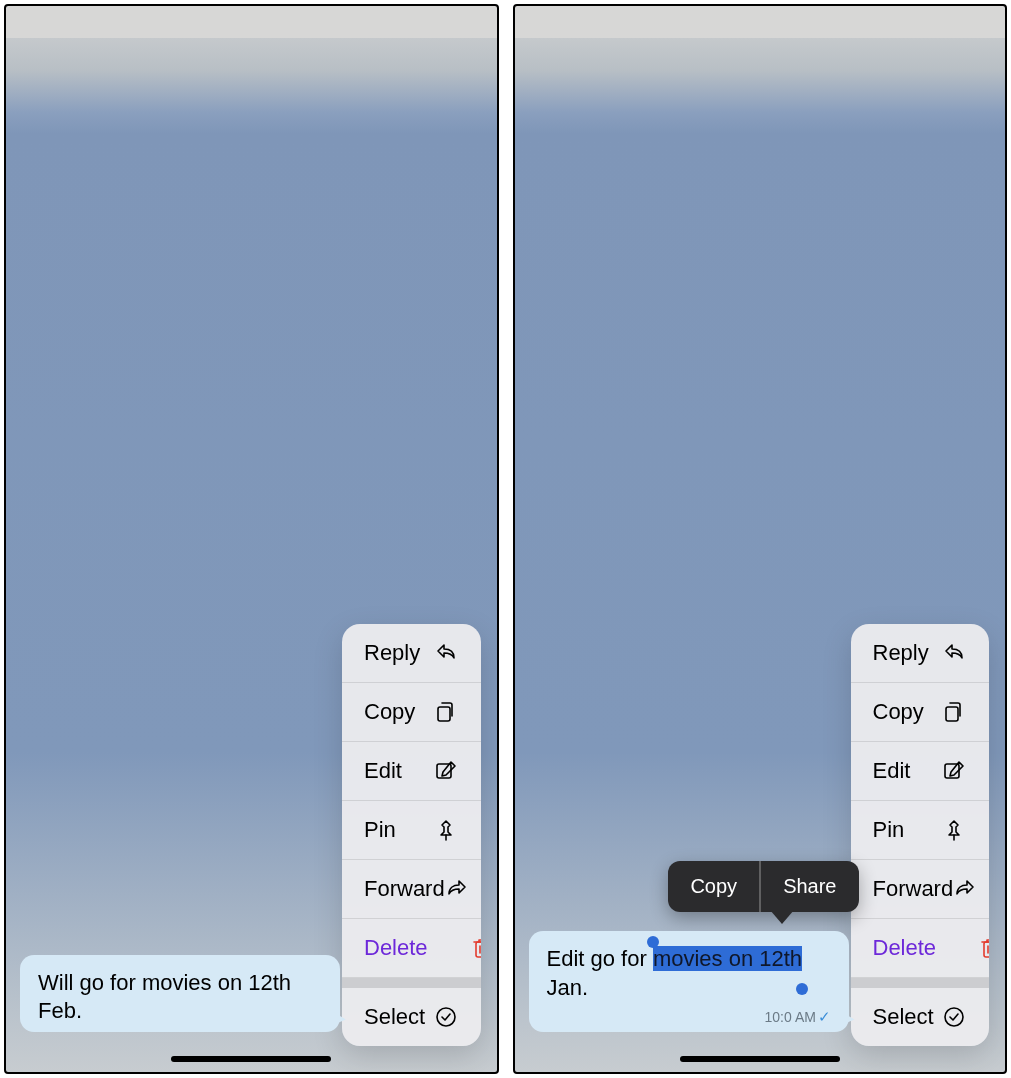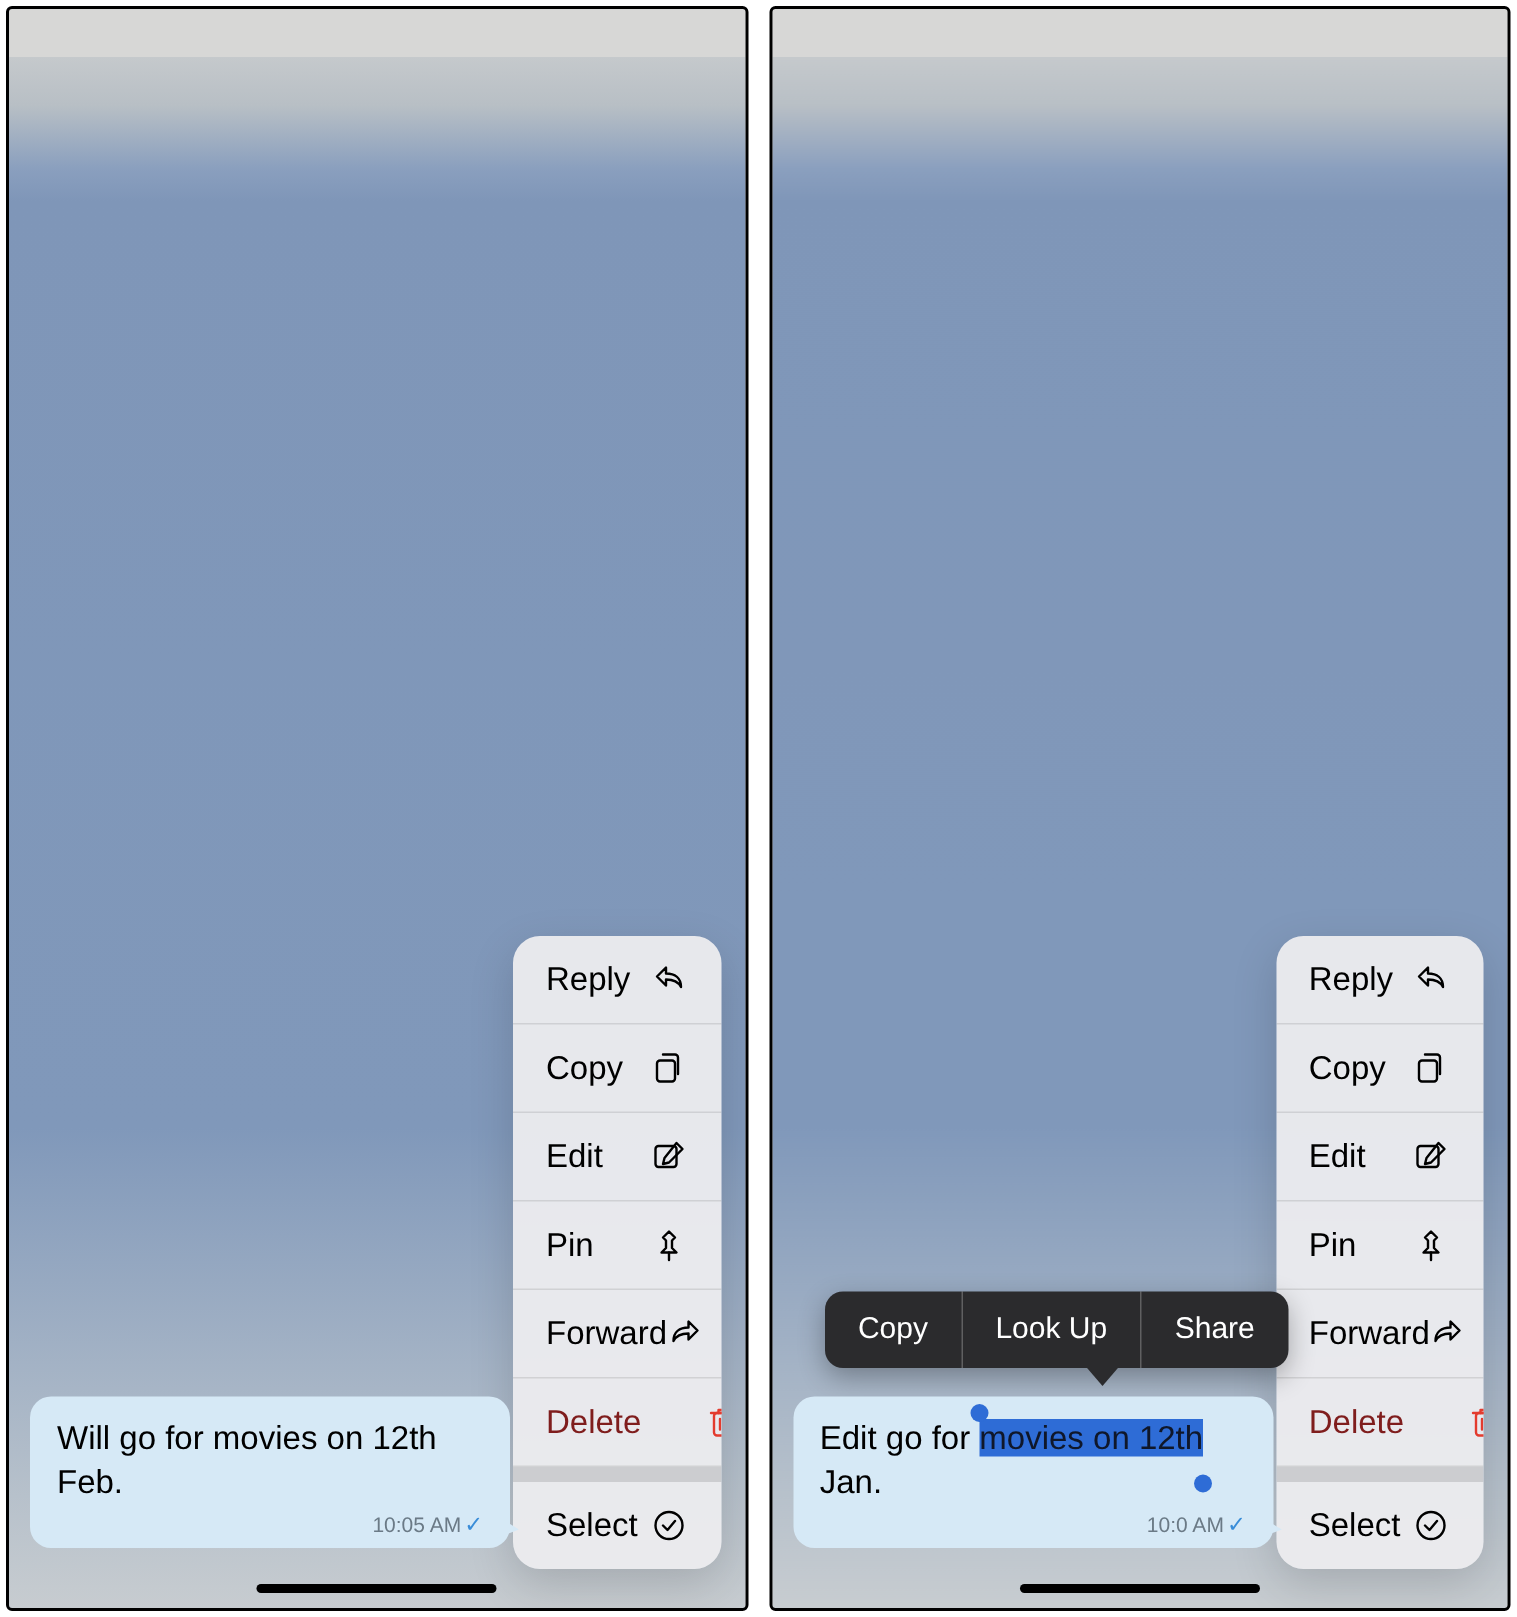--- a/index.html
+++ b/index.html
@@ -103,21 +103,21 @@
   .menu-item {
     display: flex;
     align-items: center;
     justify-content: space-between;
     padding: 16px 22px;
     font-size: 22px;
     color: #000;
     border-bottom: 1px solid rgba(0,0,0,.10);
     cursor: pointer;
   }
-  .menu-item.destructive { color: #7f1d1d; gap: 42px; }
+  .menu-item.destructive { color: #6d28d9; gap: 42px; }
   .menu-item.destructive .icon svg { stroke: #e33b2e; }
   .menu-divider {
     height: 10px;
     background: rgba(0,0,0,.12);
   }
   .menu-item:last-child { border-bottom: none; }
   .icon { width: 26px; height: 26px; display: flex; align-items: center; justify-content: center; }
   .icon svg { width: 24px; height: 24px; stroke: #000; stroke-width: 1.6; fill: none; stroke-linejoin: round; stroke-linecap: round; }
 
   
@@ -186,23 +186,20 @@
       </g>
   </defs>
 </svg>
 
 <div class="phone">
   <div class="content-area">
 
     <div class="bubble-wrap">
       <div class="bubble">
         <span>Will go for movies on 12th Feb.</span>
-        <div class="meta">
-          <span>10:05 AM</span><span class="check">✓</span>
-        </div>
       </div>
     </div>
 
     <div class="menu">
       <div class="menu-item">
         <span>Reply</span>
         <span class="icon">
             <svg>
               <use href="#ic-reply"></use>
             </svg>
@@ -264,21 +261,20 @@
 </div>
 
 <div class="phone">
   <div class="content-area">
 
     <div class="bubble-wrap" style="position:relative;">
 
       <div class="callout" style="top:-70px; right:-10px;">
         <div class="c-item">Copy</div>
         <div class="c-div"></div>
-        <div class="c-item">Look Up</div>
         <div class="c-div"></div>
         <div class="c-item">Share</div>
       </div>
 
       <div class="bubble">
         <span>Edit go for </span><span class="sel"><span class="sel-start" style="top:-10px; left:-6px;"></span><span>movies on 12th</span><span class="sel-end" style="bottom:-24px; right:-6px;"></span></span><span> Jan.</span>
         <div class="meta">
           <span>10:0</span><span> AM</span><span class="check">✓</span>
         </div>
       </div>

